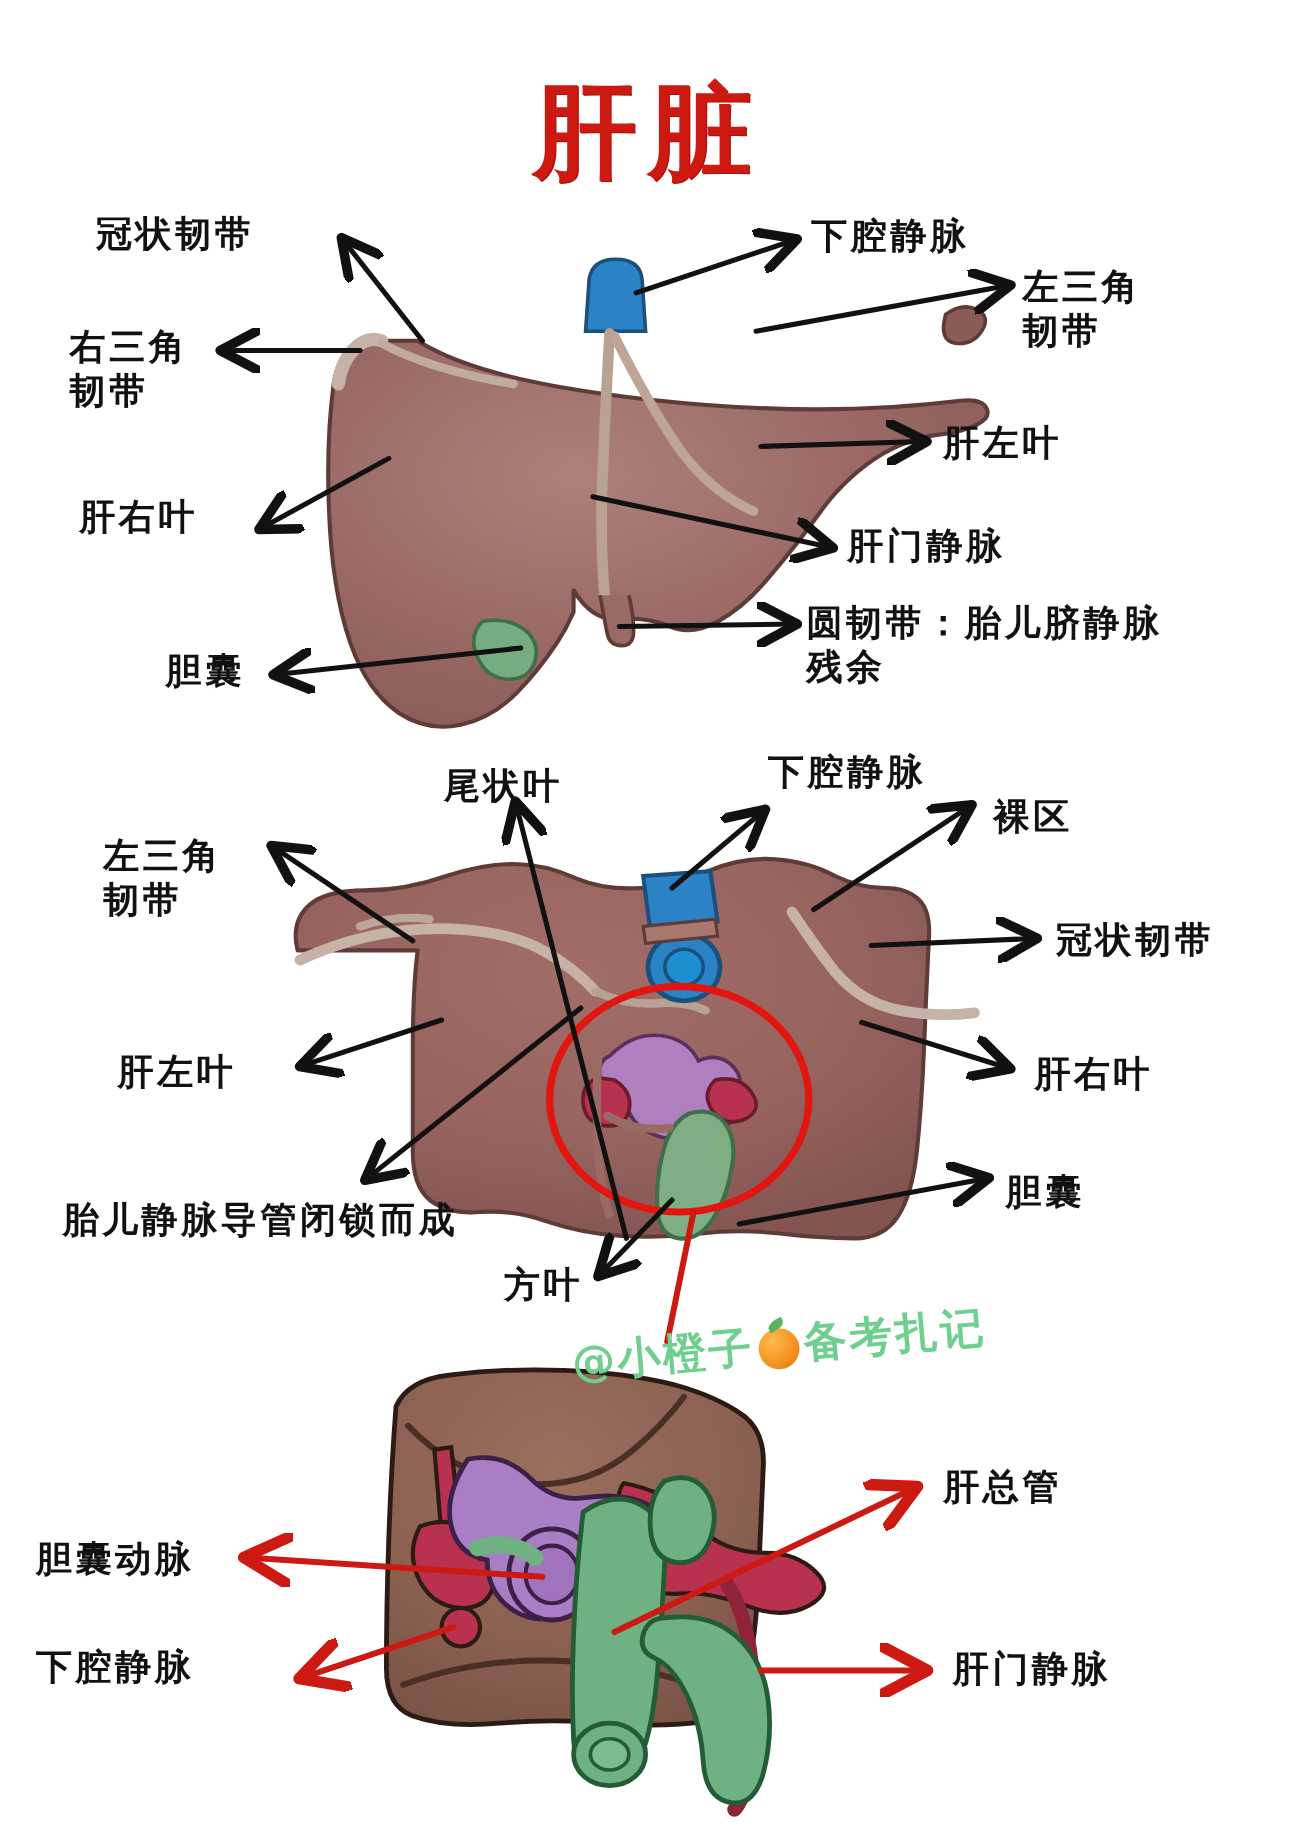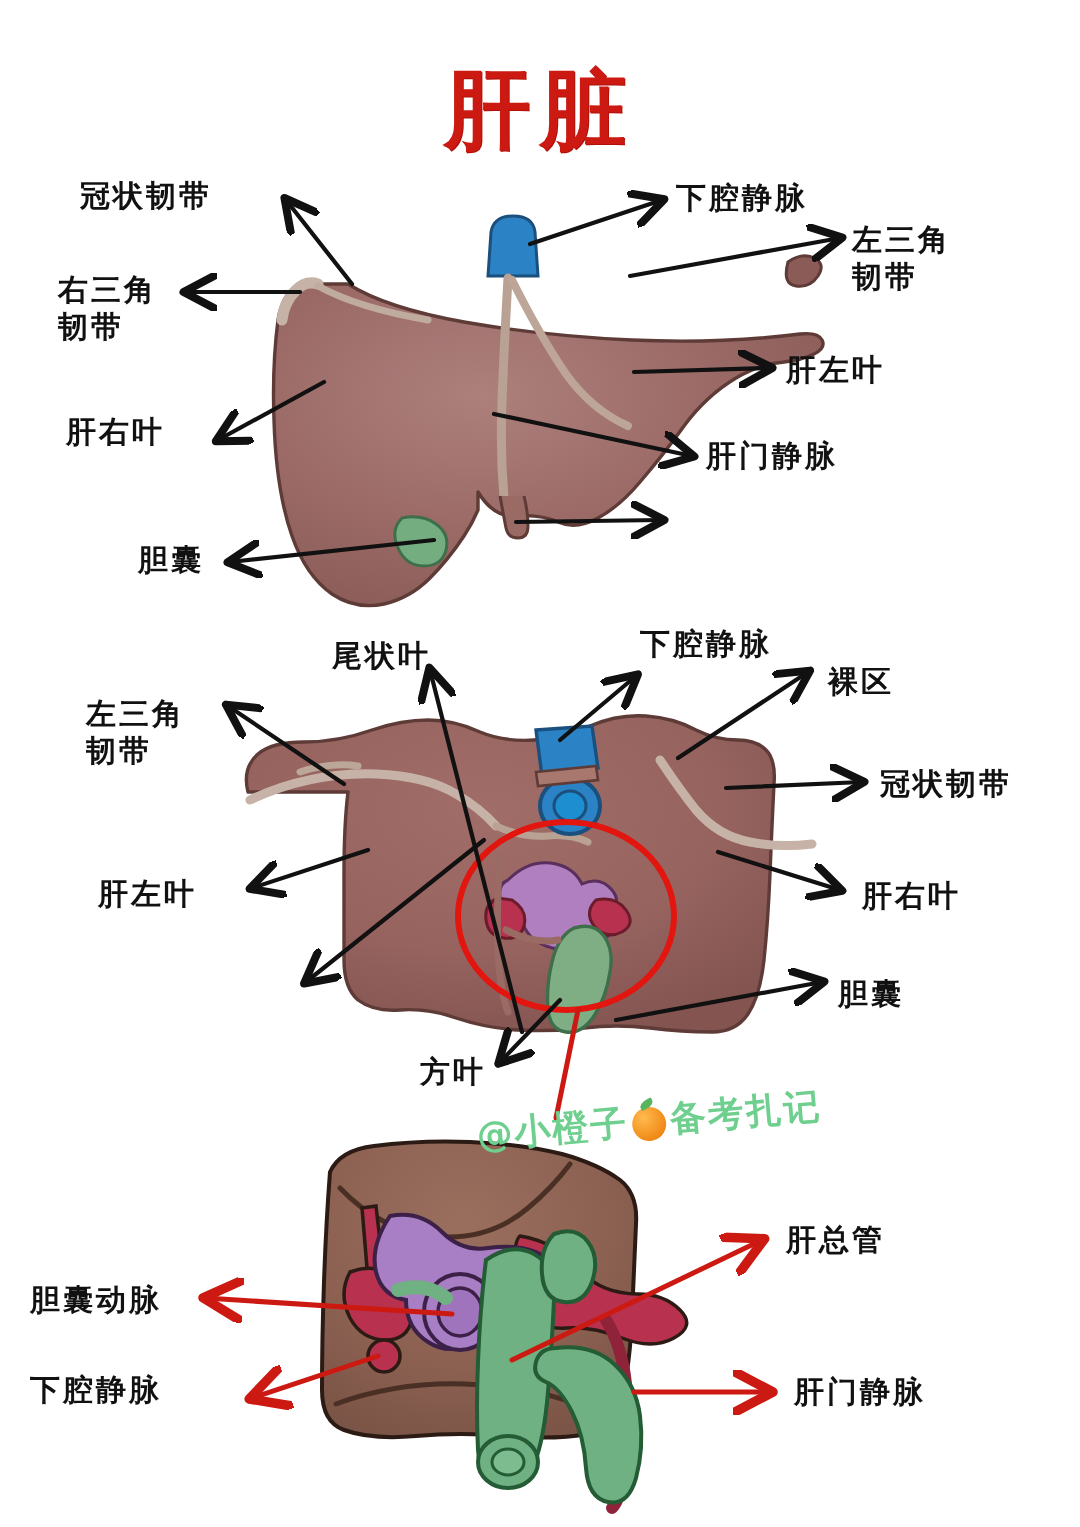--- a/index.html
+++ b/index.html
@@ -201,31 +201,34 @@
 
   <div class="lbl" style="left:80px;top:178px">冠状韧带</div>
   <div class="lbl" style="left:58px;top:272px">右三角
 韧带</div>
   <div class="lbl" style="left:676px;top:180px">下腔静脉</div>
   <div class="lbl" style="left:852px;top:222px">左三角
 韧带</div>
   <div class="lbl" style="left:786px;top:352px">肝左叶</div>
   <div class="lbl" style="left:66px;top:414px">肝右叶</div>
   <div class="lbl" style="left:706px;top:438px">肝门静脉</div>
+  <div class="lbl" style="left:672px;top:502px">圆韧带：胎儿脐静脉
+残余</div>
   <div class="lbl" style="left:138px;top:542px">胆囊</div>
 
-  <div class="lbl" style="left:332px;top:638px">尾状叶</div>
+  <div class="lbl" style="left:370px;top:638px">尾状叶</div>
   <div class="lbl" style="left:640px;top:626px">下腔静脉</div>
   <div class="lbl" style="left:828px;top:664px">裸区</div>
   <div class="lbl" style="left:86px;top:696px">左三角
 韧带</div>
   <div class="lbl" style="left:880px;top:766px">冠状韧带</div>
   <div class="lbl" style="left:98px;top:876px">肝左叶</div>
   <div class="lbl" style="left:862px;top:878px">肝右叶</div>
   <div class="lbl" style="left:838px;top:976px">胆囊</div>
+  <div class="lbl" style="left:52px;top:1000px">胎儿静脉导管闭锁而成</div>
   <div class="lbl" style="left:420px;top:1054px">方叶</div>
 
   <div class="lbl" style="left:786px;top:1222px">肝总管</div>
   <div class="lbl" style="left:30px;top:1282px">胆囊动脉</div>
   <div class="lbl" style="left:30px;top:1372px">下腔静脉</div>
   <div class="lbl" style="left:794px;top:1374px">肝门静脉</div>
 
   <div class="wm">
     <span>@小橙子</span>
     <span class="orange"></span>

